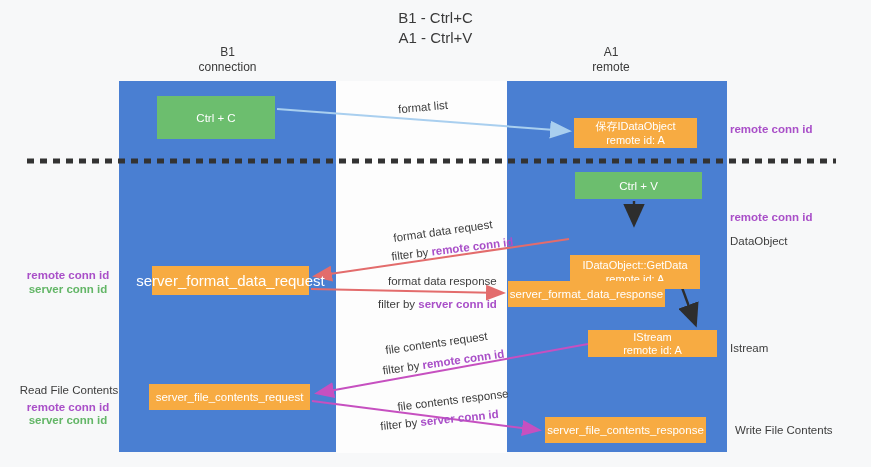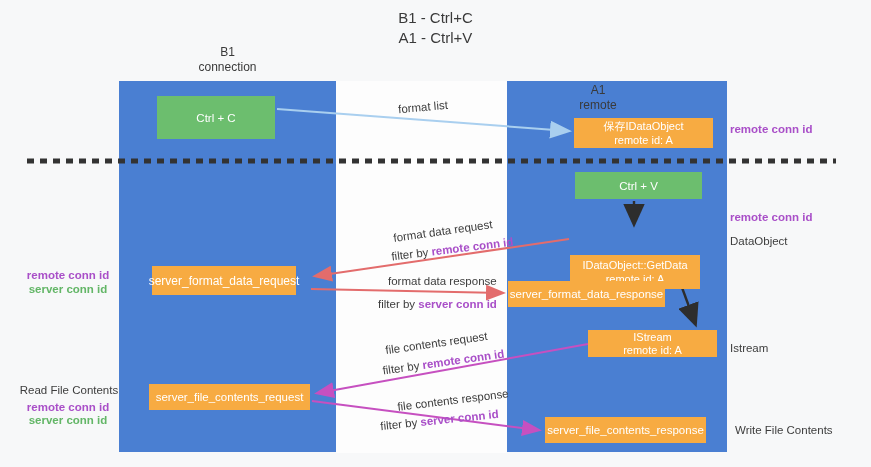--- a/index.html
+++ b/index.html
@@ -32,21 +32,21 @@
   .node.orange{background:#f7ab42;}
   .title{
     position:absolute;left:0;top:8px;width:871px;text-align:center;
     font-size:15px;line-height:20px;color:#3a3a3a;z-index:4;
   }
   .col-header{
     position:absolute;top:45px;text-align:center;
     font-size:12px;line-height:15px;color:#3a3a3a;z-index:4;
   }
   .col-header.left{left:119px;width:217px;}
-  .col-header.right{left:488px;width:220px;margin-top:38px;}
+  .col-header.right{left:501px;width:220px;}
   .lbl{
     position:absolute;z-index:4;font-size:11.5px;color:#3d3d3d;white-space:nowrap;
   }
   .purple{color:#a94fc8;font-weight:bold;}
   .greent{color:#63b667;font-weight:bold;}
   .ctr{text-align:center;}
 </style>
 </head>
 <body>
 
@@ -100,35 +100,35 @@
   </div>
   <div class="col-header right">
     <div>A1</div>
     <div>remote</div>
   </div>
 
   <div class="node green" style="left:157px;top:96px;width:118px;height:43px;">
     <div>Ctrl + C</div>
   </div>
 
-  <div class="node orange" style="left:574px;top:118px;width:139px;height:30px;font-size:11px;">
+  <div class="node orange" style="left:574px;top:118px;width:123px;height:30px;font-size:11px;">
     <div>保存IDataObject</div>
     <div>remote id: A</div>
   </div>
 
   <div class="node green" style="left:575px;top:172px;width:127px;height:27px;">
     <div>Ctrl + V</div>
   </div>
 
   <div class="node orange" style="left:570px;top:228px;width:130px;height:34px;font-size:11px;margin-top:27px;">
     <div>IDataObject::GetData</div>
     <div>remote id: A</div>
   </div>
 
-  <div class="node orange" style="left:152px;top:266px;width:144px;height:29px;font-size:12px;">
+  <div class="node orange" style="left:152px;top:266px;width:157px;height:29px;font-size:15px;">
     <div>server_format_data_request</div>
   </div>
 
   <div class="node orange" style="left:508px;top:281px;width:157px;height:26px;">
     <div>server_format_data_response</div>
   </div>
 
   <div class="node orange" style="left:588px;top:330px;width:129px;height:27px;font-size:11px;line-height:13px;">
     <div>IStream</div>
     <div>remote id: A</div>

